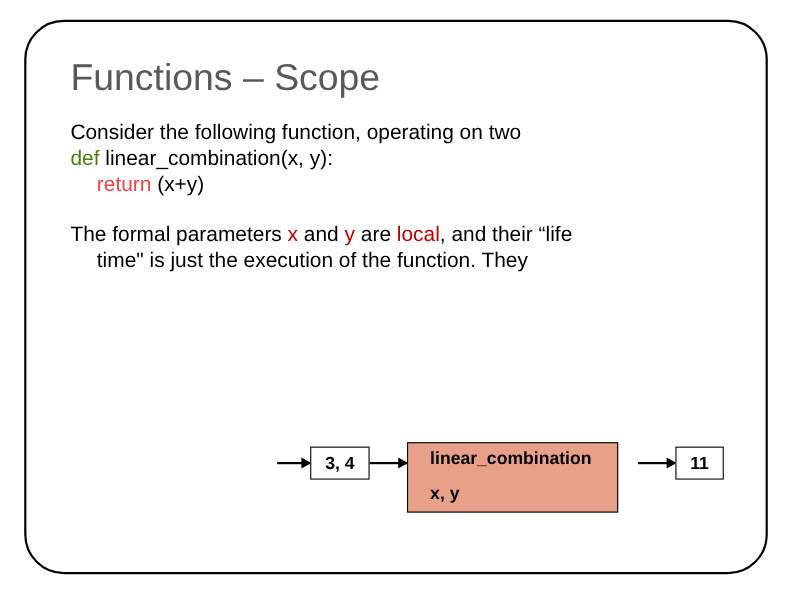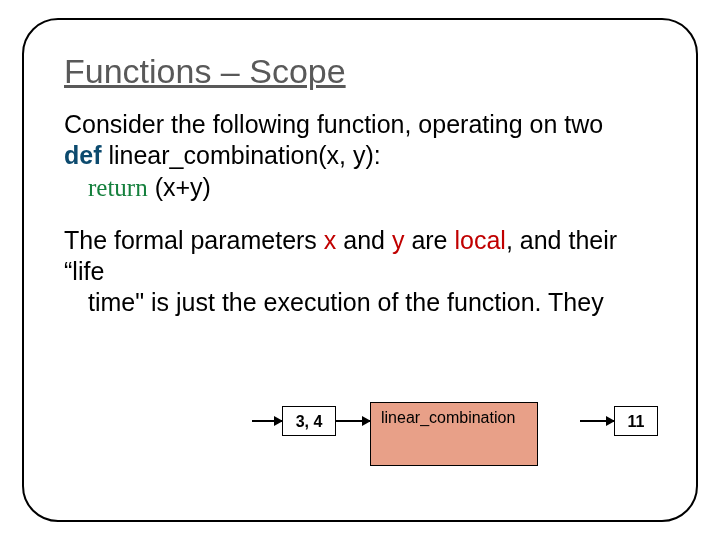--- a/index.html
+++ b/index.html
@@ -18,31 +18,30 @@
     bottom: 18px;
     border: 2px solid #000;
     border-radius: 36px;
     padding: 32px 40px 20px 40px;
   }
   .title {
     font-size: 34px;
     color: #595959;
     font-weight: normal;
     margin-bottom: 18px;
-    text-decoration: underline;
   }
   .body-text {
-    font-size: 25px;
+    font-size: 19px;
     color: #000;
     line-height: 1.25;
   }
   .para1 { margin-bottom: 2px; }
   .indent { padding-left: 24px; }
-  .code-def { color: #0c4a6e; font-weight: bold; }
-  .code-ret { color: #15803d; font-family: Liberation Serif, serif; }
+  .code-def { color: #4d7c0f; }
+  .code-ret { color: #ef4444; }
   .red { color: #c00000; }
   .para2 { margin-top: 22px; }
   .diagram {
     position: absolute;
     bottom: 28px;
     left: 0;
     right: 0;
     height: 90px;
     margin-top: 24px;
   }
@@ -56,27 +55,27 @@
     background: #fff;
     text-align: center;
     line-height: 30px;
     font-size: 16px;
     font-weight: bold;
   }
   .func-box {
     position: absolute;
     left: 346px;
     top: 0;
-    width: 168px;
+    width: 192px;
     height: 64px;
     border: 1.5px solid #000;
     background: #e8a088;
-    padding: 6px 10px;
+    padding: 6px 20px;
     font-size: 16px;
-    font-weight: normal;
+    font-weight: bold;
   }
   .func-name { margin-bottom: 14px; }
   .output-box {
     position: absolute;
     left: 590px;
     top: 4px;
     width: 44px;
     height: 30px;
     border: 1px solid #000;
     background: #fff;
@@ -125,17 +124,18 @@
     </div>
     <div class="indent">time" is just the execution of the function. They</div>
   </div>
 
   <div class="diagram">
     <div class="arrow arrow1"></div>
     <div class="input-box">3, 4</div>
     <div class="arrow arrow2"></div>
     <div class="func-box">
       <div class="func-name">linear_combination</div>
+      <div>x, y</div>
     </div>
     <div class="arrow arrow3"></div>
     <div class="output-box">11</div>
   </div>
 </div>
 
 </body></html>

